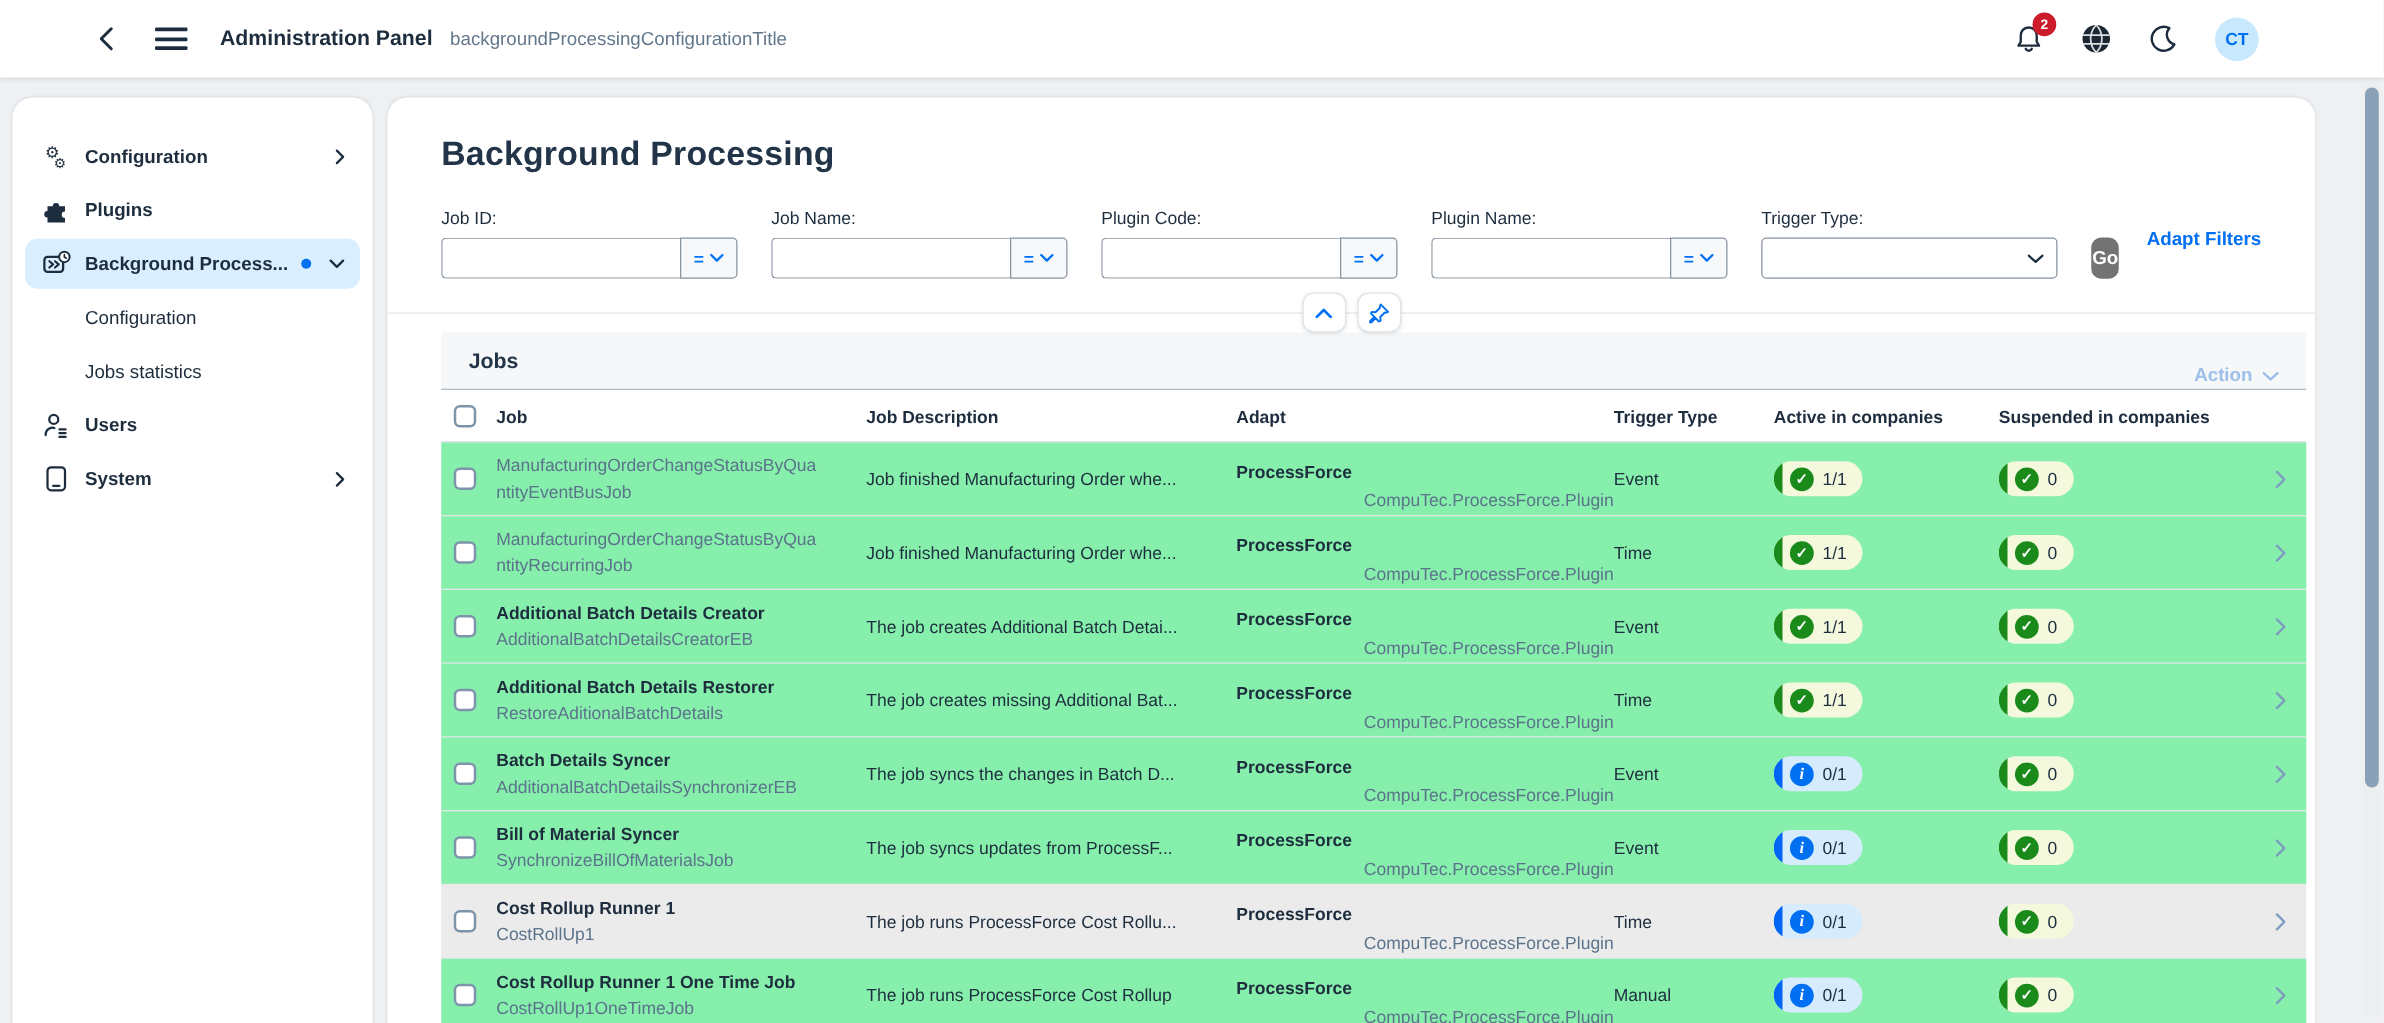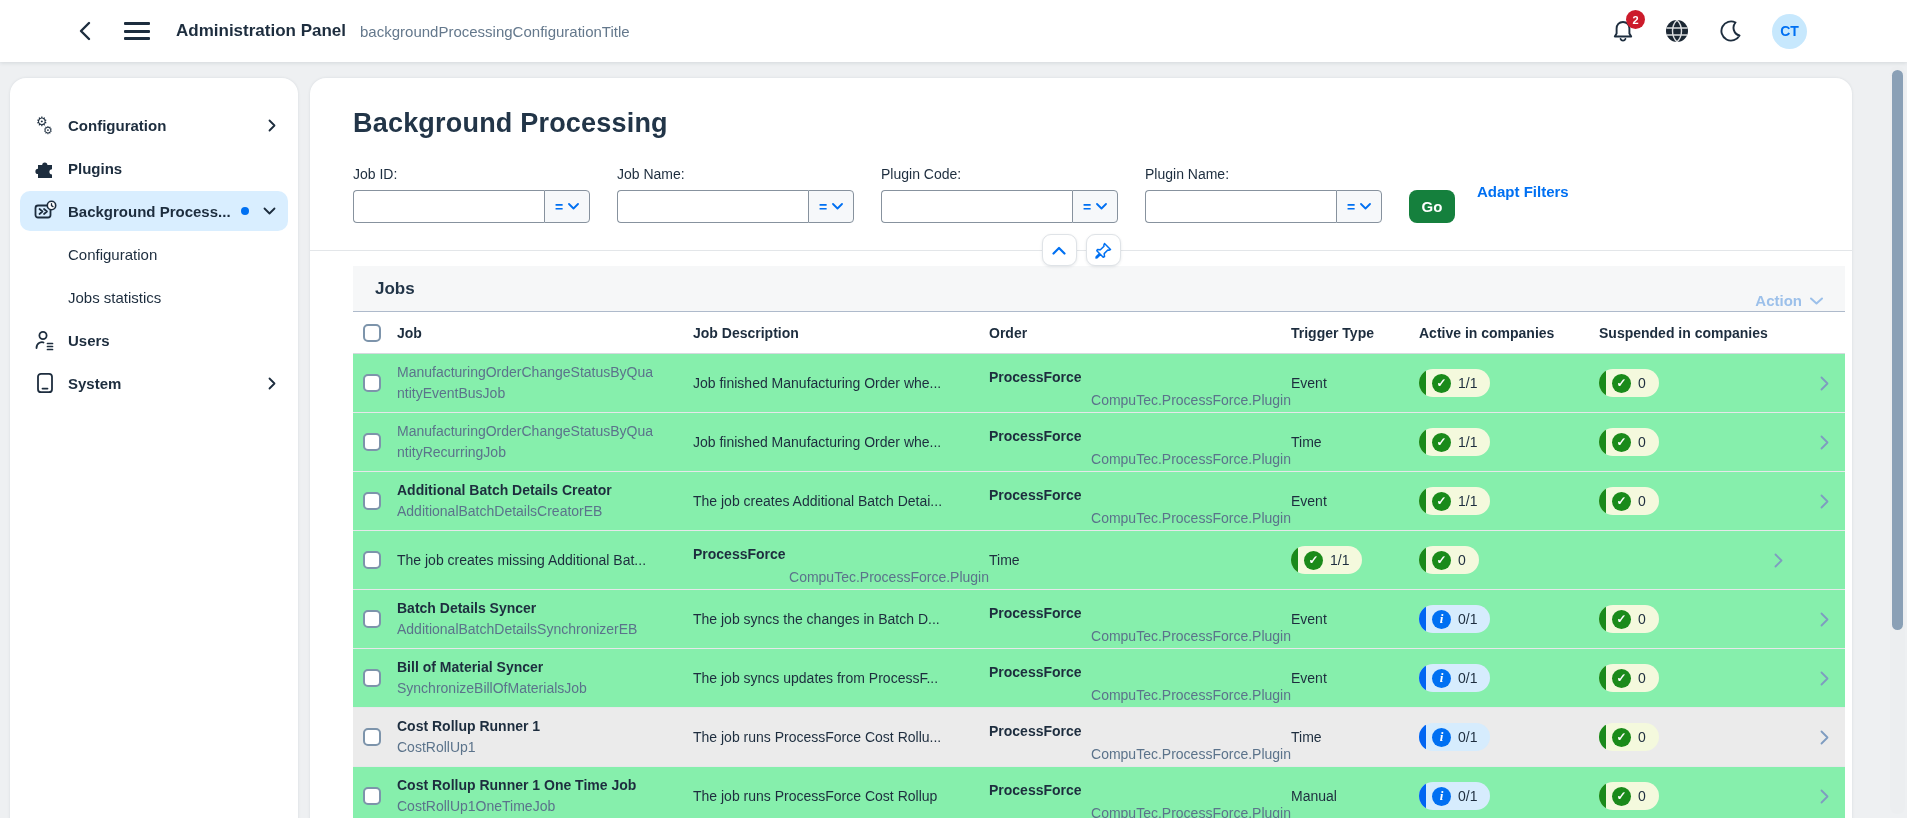--- a/index.html
+++ b/index.html
@@ -35,21 +35,21 @@
   .page-title { margin:30px 0 0 43px; font-size:27px; font-weight:800; color:#223548; letter-spacing:.2px; }
   .filterbar { position:absolute; left:43px; top:88px; right:43px; }
   .filters { display:flex; align-items:flex-end; }
   .filter { width:264px; flex:0 0 264px; }
   .filter .f-label { font-size:14px; color:#1d2d3e; margin-bottom:8px; }
   .f-controls { display:flex; height:33px; width:237px; }
   .f-input { flex:1; border:1px solid #87929e; border-right:none; border-radius:4px 0 0 4px; background:#fff; height:33px; padding:0 8px; font-size:14px; outline:none; min-width:0; }
   .f-op { width:46px; border:1px solid #87929e; border-radius:0 4px 4px 0; background:#f6f8fa; display:flex; align-items:center; justify-content:center; gap:5px; cursor:pointer; color:#0070f2; font-size:14px; font-weight:700; }
   .filter.select-type .f-controls { width:237px; }
   .f-select { width:100%; border:1px solid #87929e; border-radius:4px; background:#fff; display:flex; align-items:center; justify-content:flex-end; padding:0 10px; cursor:pointer; }
-  .go-btn { height:33px; width:46px; border:none; border-radius:8px; background:#15803d; color:#fff; font-size:15px; font-weight:700; cursor:pointer; margin-bottom:0; }
+  .go-btn { height:33px; width:46px; border:none; border-radius:8px; background:#737373; color:#fff; font-size:15px; font-weight:700; cursor:pointer; margin-bottom:0; }
   .adapt-link { margin-left:22px; font-size:15px; font-weight:700; color:#0070f2; cursor:pointer; align-self:center; margin-bottom:7px; white-space:nowrap; }
   .filter-divider { position:absolute; left:0; top:172px; width:1542px; border-top:1px solid #e3e6e9; }
   .collapse-btns { position:absolute; left:0; top:156px; width:1542px; display:flex; justify-content:center; gap:9px; z-index:8; }
   .mini-btn { width:35px; height:32px; background:#fff; border:1px solid #dfe3e7; border-radius:9px; box-shadow:0 1px 3px rgba(20,40,60,.10); display:flex; align-items:center; justify-content:center; cursor:pointer; }
 
   
   .jobs-panel { position:absolute; left:43px; top:188px; width:1492px; }
   .jobs-head { height:46px; background:#f6f7f8; display:flex; align-items:center; padding:0 22px; border-bottom:1px solid #aebacb; }
   .jobs-title { font-size:17px; font-weight:700; color:#223548; }
   .jobs-action { margin-left:auto; display:flex; align-items:center; gap:8px; font-size:15px; font-weight:700; color:#9cc0ea; cursor:pointer;margin-top:24px; }
@@ -264,20 +264,30 @@
       <input class="f-input" type="text" style="">
       <div class="f-op">
         <span class="op-txt">=</span>
         <svg width="11" height="7" viewBox="0 0 11 7">
                 <polyline points="1,1 5.5,5.5 10,1" fill="none" stroke="#0070f2" stroke-width="1.8" stroke-linecap="round" stroke-linejoin="round"></polyline>
               </svg>
       </div>
     </div>
   </div>
 
+  <div class="filter select-type">
+    <div class="f-label">Trigger Type:</div>
+    <div class="f-controls">
+      <div class="f-select">
+        <svg width="13" height="8" viewBox="0 0 13 8">
+                <polyline points="1,1.5 6.5,6.5 12,1.5" fill="none" stroke="#1d2d3e" stroke-width="1.8" stroke-linecap="round" stroke-linejoin="round"></polyline>
+              </svg>
+      </div>
+    </div>
+  </div>
 
   <button class="go-btn">Go</button>
   <span class="adapt-link">Adapt Filters</span>
 </div>
   </div>
 
   <div class="filter-divider"></div>
   <div class="collapse-btns">
     <div class="mini-btn">
       <svg width="14" height="9" viewBox="0 0 14 9">
@@ -301,21 +311,21 @@
           </svg>
       </span>
     </div>
 
     <div class="tgrid thead">
       <div>
           <div class="cbx"></div>
         </div>
       <div class="th">Job</div>
       <div class="th">Job Description</div>
-      <div class="th">Order</div>
+      <div class="th">Adapt</div>
       <div class="th">Trigger Type</div>
       <div class="th">Active in companies</div>
       <div class="th">Suspended in companies</div>
       <div></div>
     </div>
 
     <div>
   <div class="tgrid trow">
     <div>
             <div class="cbx"></div>
@@ -412,20 +422,24 @@
       <svg width="9" height="15" viewBox="0 0 9 15">
               <polyline points="1.5,1.5 7.5,7.5 1.5,13.5" fill="none" stroke="#7e9cc0" stroke-width="1.8" stroke-linecap="round" stroke-linejoin="round"></polyline>
             </svg>
     </div>
   </div>
 
   <div class="tgrid trow">
     <div>
             <div class="cbx"></div>
           </div>
+    <div class="job-cell">
+      <div class="job-title">Additional Batch Details Restorer</div>
+      <div class="job-id">RestoreAditionalBatchDetails</div>
+    </div>
     <div class="job-desc">The job creates missing Additional Bat...</div>
     <div>
       <div class="plugin-name">ProcessForce</div>
       <div class="plugin-code">CompuTec.ProcessForce.Plugin</div>
     </div>
     <div class="trigger">Time</div>
     <div>
       <span class="badge badge-active ok">
         <span class="badge-glyph">✓</span>
         <span class="badge-text">1/1</span>

